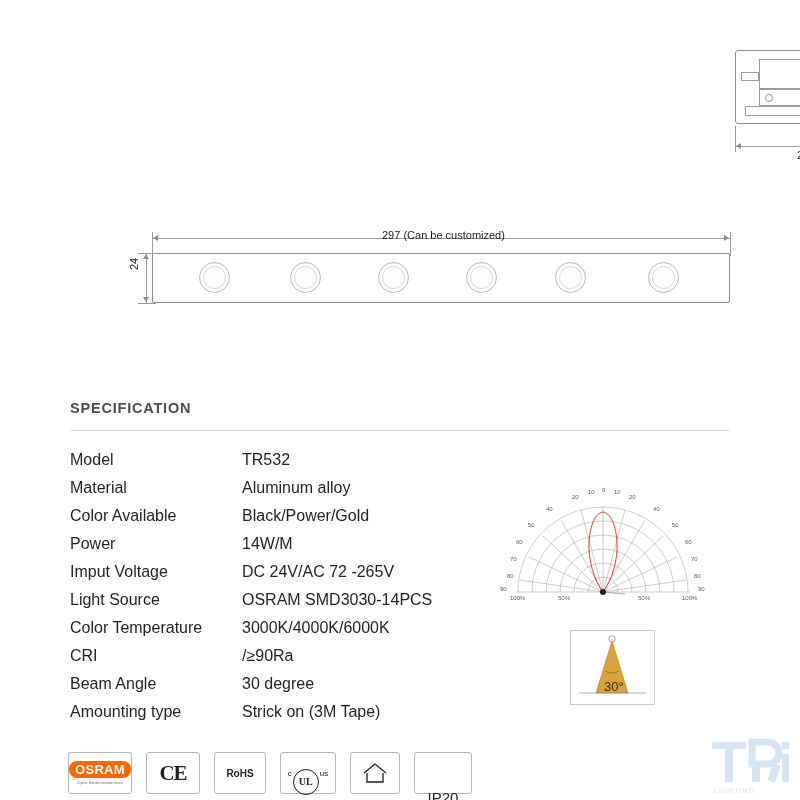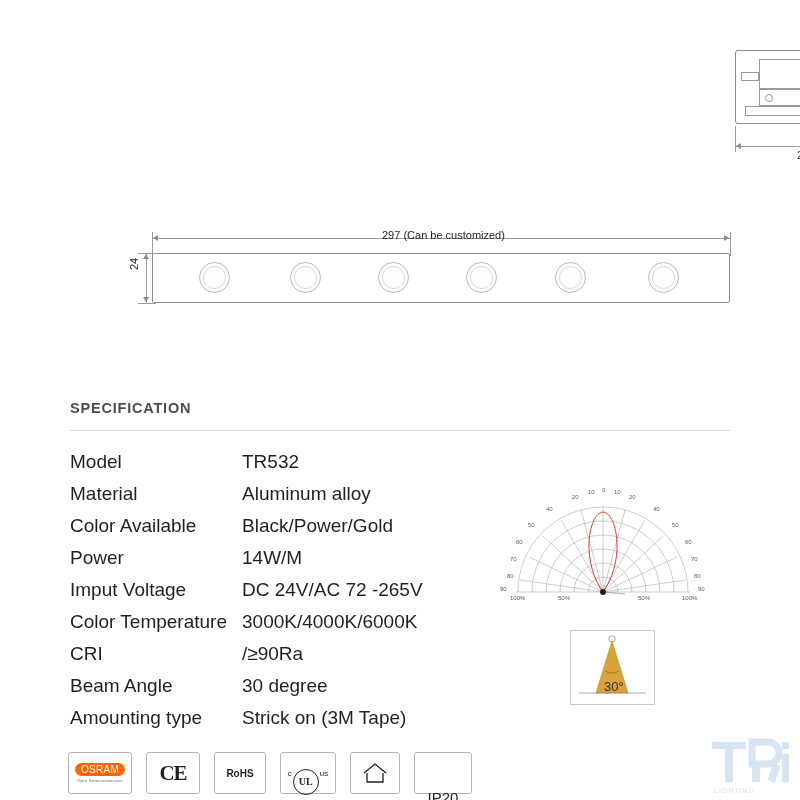--- a/index.html
+++ b/index.html
@@ -110,21 +110,21 @@
     margin-top: 14px;
     height: 0;
     border-top: 1px solid #d9d9d9;
     width: 660px;
   }
   #spec-table {
     margin-top: 20px;
     border-collapse: collapse;
   }
   #spec-table td {
-    font-size: 19px;
+    font-size: 16px;
     color: #231f20;
     padding: 0 0 10px 0;
     vertical-align: top;
     white-space: nowrap;
   }
   #spec-table td.k { width: 172px; }
   #spec-table td.v { width: 330px; }
 
   
   #polar-diagram {
@@ -174,22 +174,22 @@
   .cert-osram { width: 64px; }
   .cert-ce    { width: 54px; }
   .cert-rohs  { width: 52px; }
   .cert-ul    { width: 56px; }
   .cert-house { width: 50px; }
   .cert-ip    { width: 58px; }
 
   .osram-pill {
     background: #ff6600;
     color: #fff;
-    font-size: 10px;
-    font-weight: normal;
+    font-size: 13px;
+    font-weight: bold;
     border-radius: 8px;
     padding: 1px 6px;
     letter-spacing: 0.3px;
     font-family: "Liberation Sans", sans-serif;
   }
   .osram-sub {
     font-size: 4.4px;
     color: #6b6b6b;
     margin-top: 2px;
     letter-spacing: 0.2px;
@@ -297,20 +297,24 @@
         <td class="k">Color Available</td>
         <td class="v">Black/Power/Gold</td>
       </tr>
       <tr>
         <td class="k">Power</td>
         <td class="v">14W/M</td>
       </tr>
       <tr>
         <td class="k">Imput Voltage</td>
         <td class="v">DC 24V/AC 72 -265V</td>
+      </tr>
+      <tr>
+        <td class="k">Light Source</td>
+        <td class="v">OSRAM  SMD3030-14PCS</td>
       </tr>
       <tr>
         <td class="k">Color Temperature</td>
         <td class="v">3000K/4000K/6000K</td>
       </tr>
       <tr>
         <td class="k">CRI</td>
         <td class="v">/≥90Ra</td>
       </tr>
       <tr>

